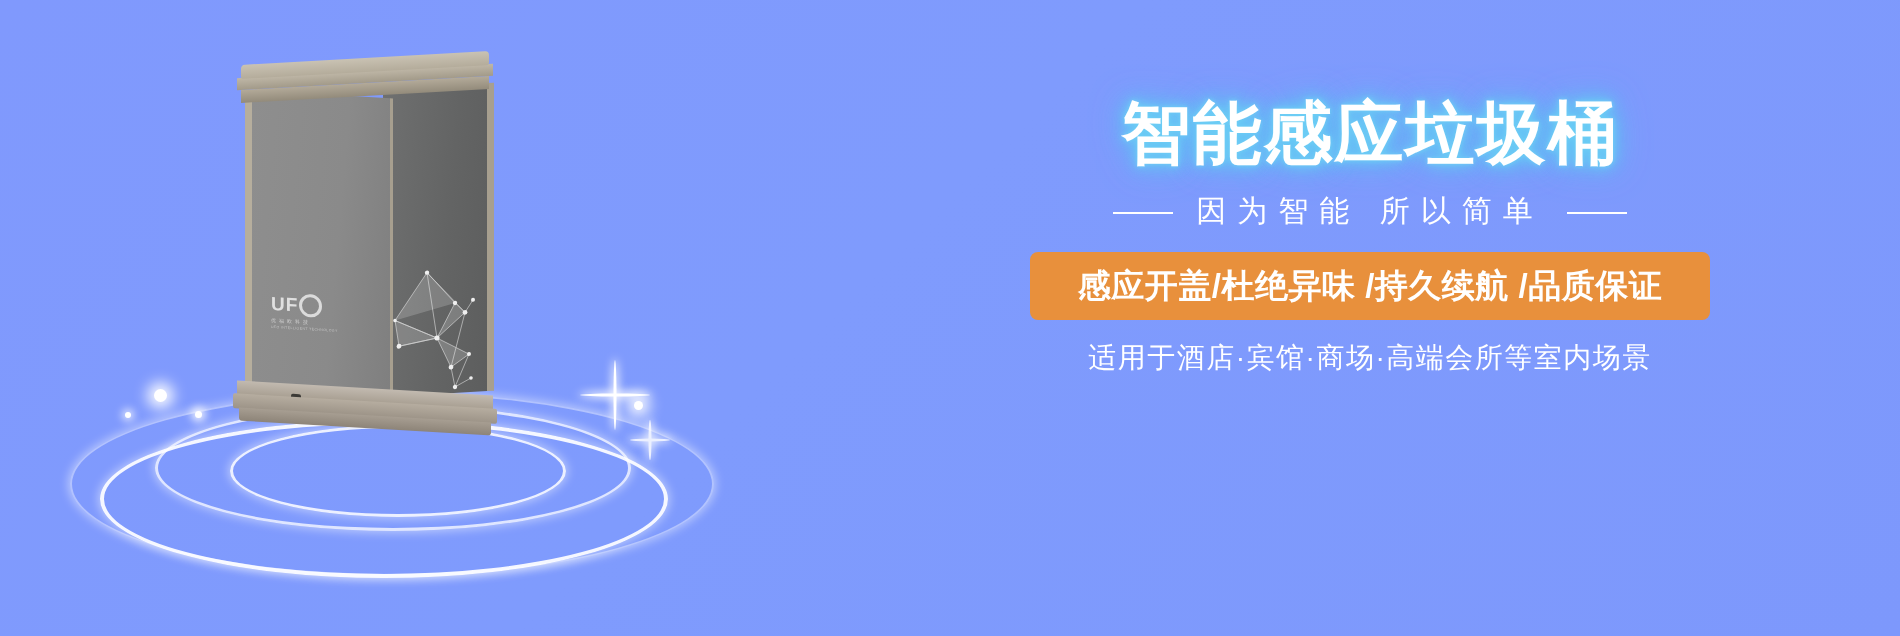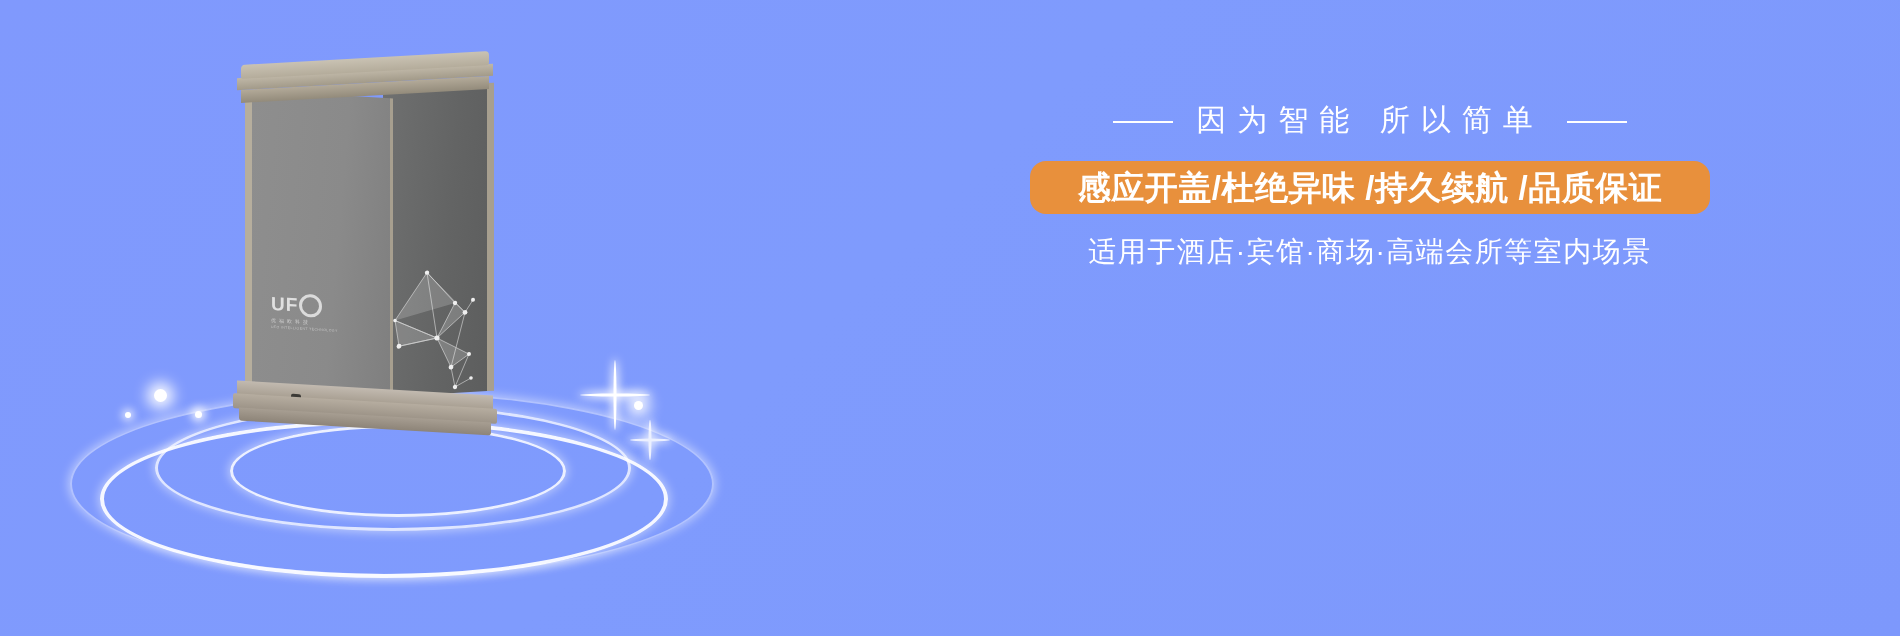--- a/index.html
+++ b/index.html
@@ -103,26 +103,26 @@
     transform:skewY(-3.4deg);opacity:.9;}
 
   
   #copy{position:absolute;left:880px;top:96px;width:980px;}
   #headline{
     font-size:69px;line-height:76px;font-weight:700;color:#ffffff;
     letter-spacing:2px;text-align:center;
     text-shadow:0 0 4px #6fd0f5,0 0 12px #6fd0f5,0 0 22px #57c6f2,0 0 34px rgba(87,198,242,.75);
   }
   #subline{
-    margin-top:7px;text-align:center;color:#ffffff;
+    margin-top:22px;text-align:center;color:#ffffff;
     font-size:30px;line-height:34px;letter-spacing:11px;font-weight:400;
   }
   #subline .dash{letter-spacing:0;padding:0 4px;}
   #highlight-band{
-    margin:24px auto 0;width:680px;height:53px;border-radius:16px;
+    margin:24px auto 0;width:680px;height:68px;border-radius:8px;
     background:#e8903c;display:flex;align-items:center;justify-content:center;
   }
   #highlight-text{color:#ffffff;font-size:33px;line-height:36px;font-weight:700;
     letter-spacing:.5px;white-space:nowrap;}
   #footline{
     margin-top:22px;text-align:center;color:#ffffff;
     font-size:28px;line-height:32px;letter-spacing:1.5px;font-weight:400;
   }
 </style>
 </head>
@@ -197,20 +197,21 @@
 
       <div id="bin-base-1"></div>
       <div id="bin-base-slot"></div>
       <div id="bin-base-2"></div>
       <div id="bin-base-3"></div>
     </div>
   </div>
 
   <div id="copy">
 
+    <div id="headline">智能感应垃圾桶</div>
 
     <div id="subline">
       <span class="dash">——</span>
       <span>因为智能  所以简单</span>
       <span class="dash">——</span>
     </div>
 
     <div id="highlight-band">
       <span id="highlight-text">感应开盖/杜绝异味 /持久续航 /品质保证</span>
     </div>

